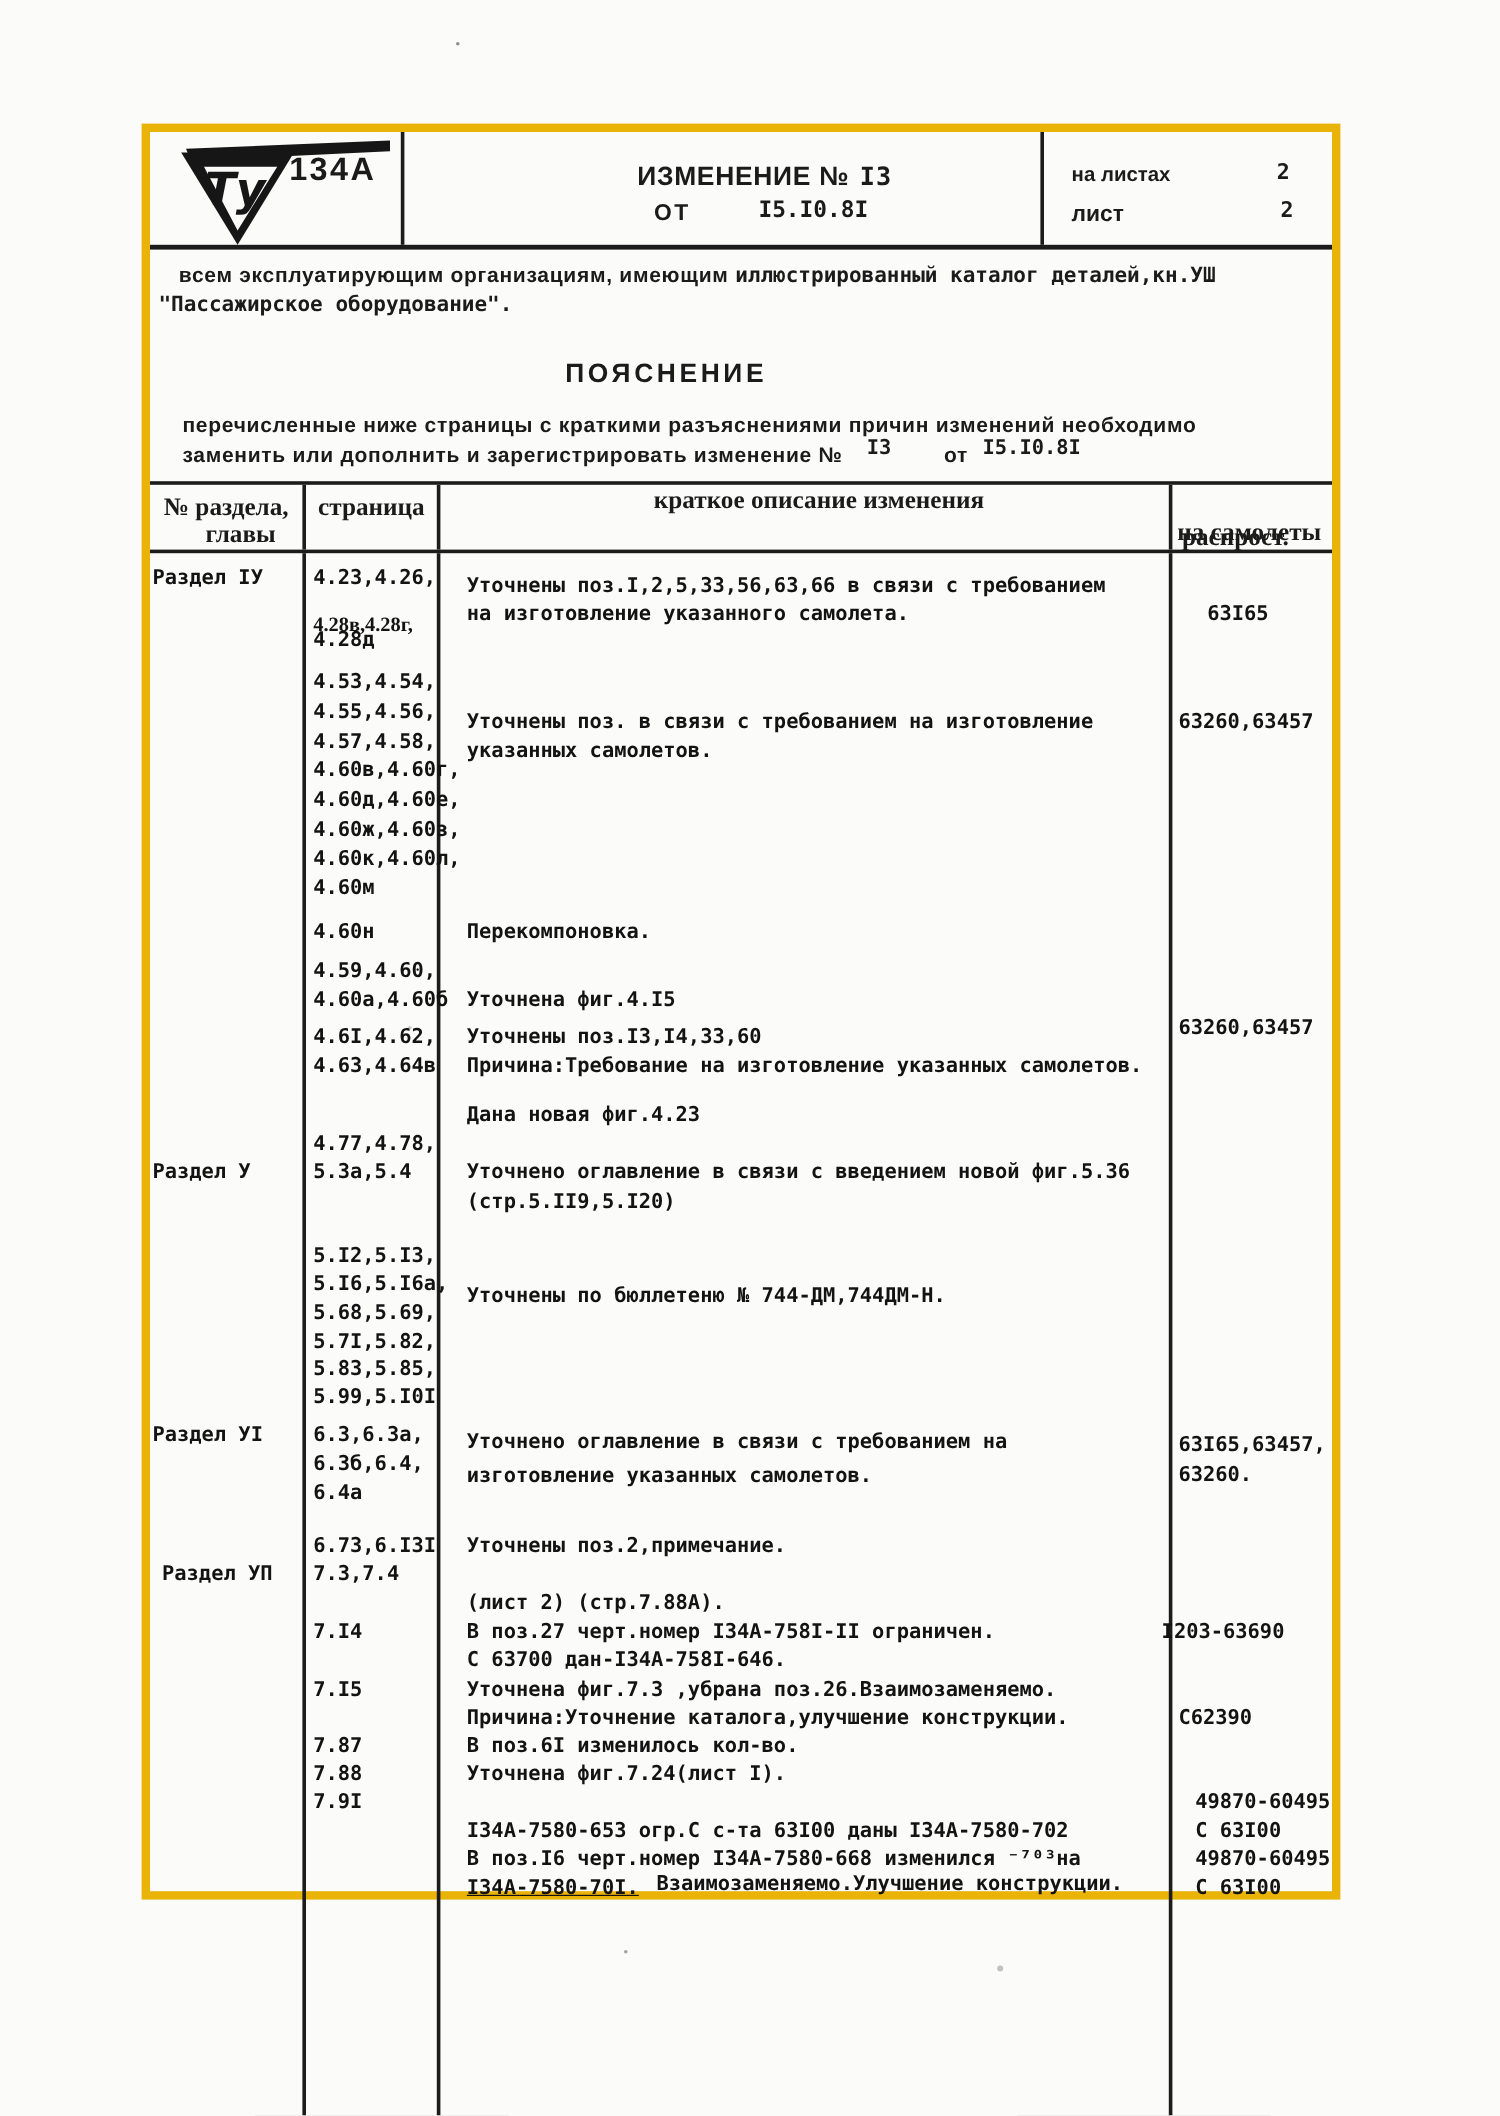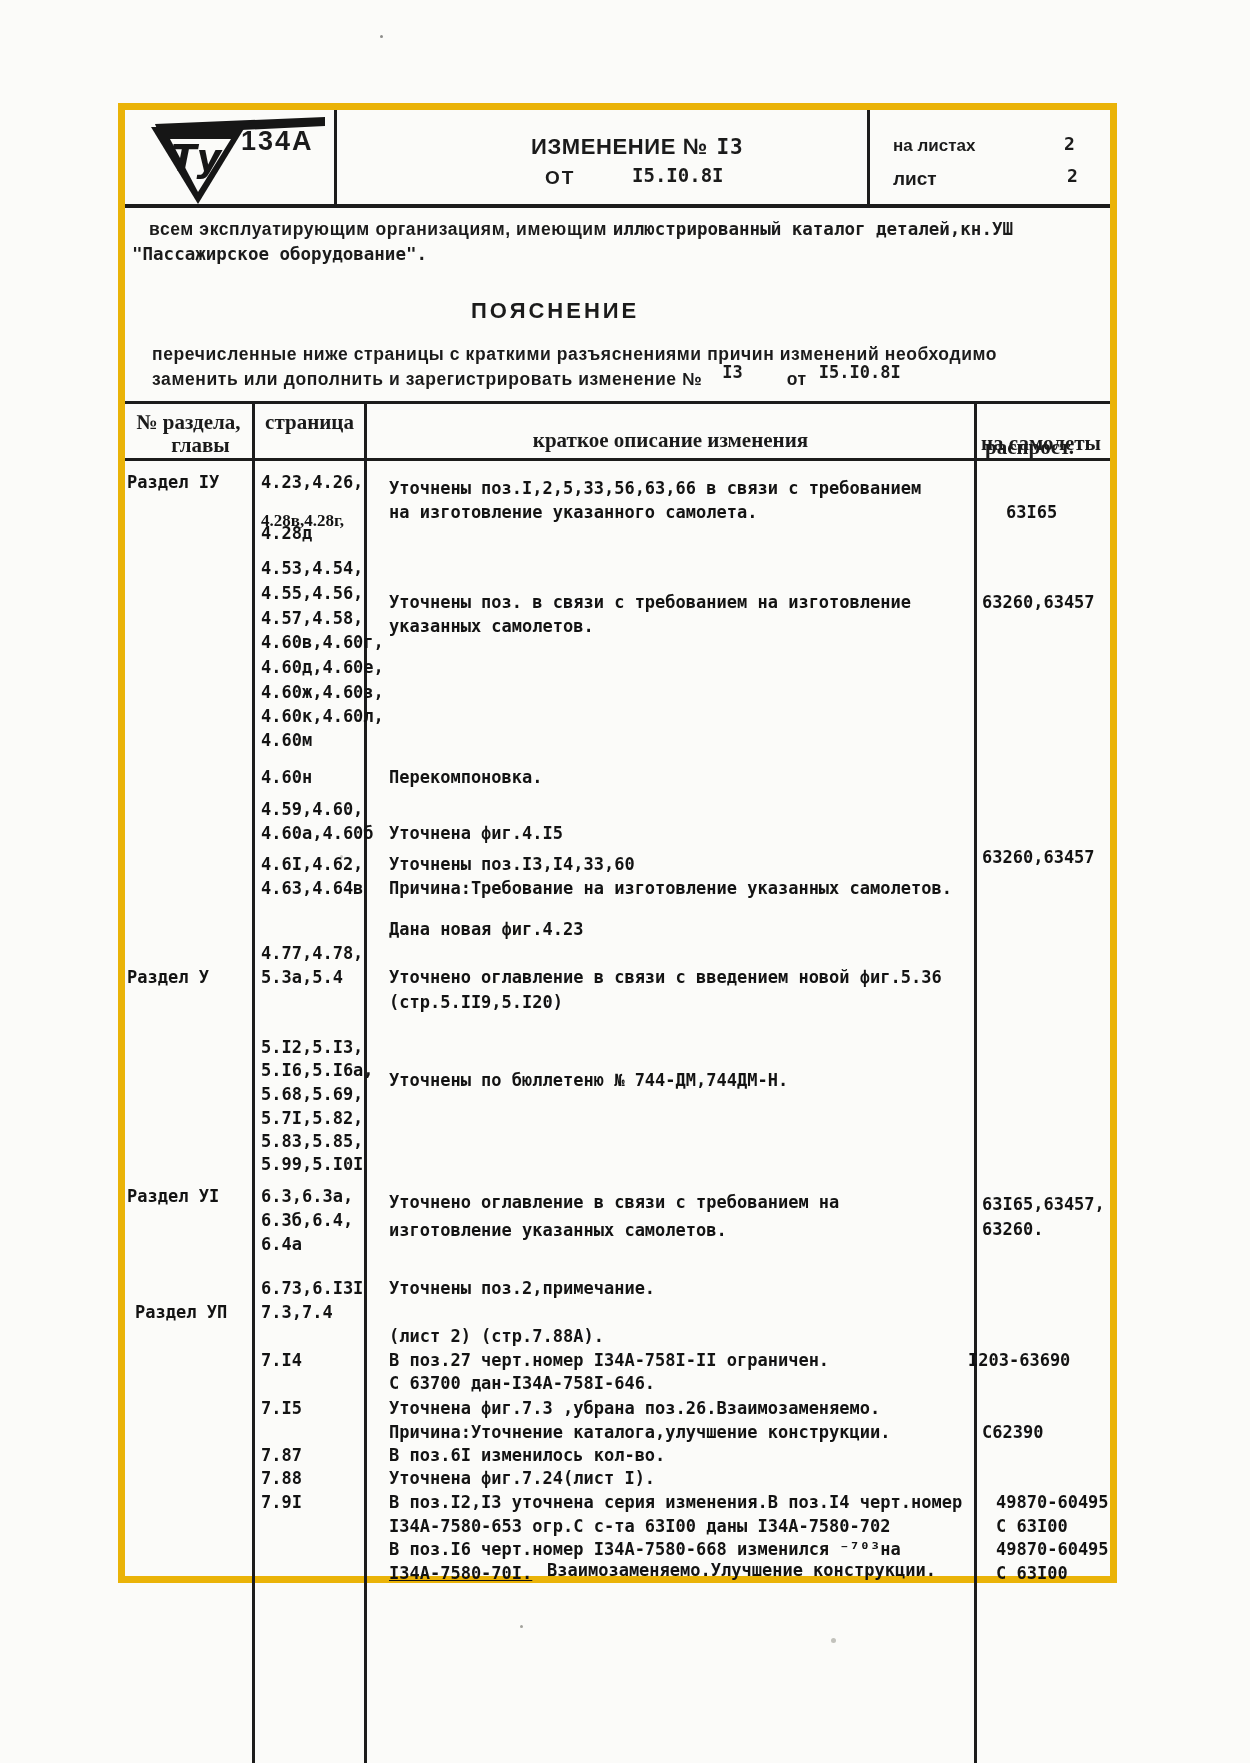--- a/index.html
+++ b/index.html
@@ -33,21 +33,21 @@
   .raised{position:relative;top:-7px;font-size:17px;}
   .num-gap{margin-left:20px;}
   .ot-gap{margin-left:44px;}
   .date-gap{margin-left:12px;}
   
   .tbl-head{position:relative;height:54px;border-bottom:3px solid #1c1c1c;font-size:21px;font-weight:bold;font-family:Liberation Serif, serif;}
   .th{position:absolute;text-align:center;white-space:nowrap;}
   .th-c1a{left:0;width:127px;top:6px;}
   .th-c1b{left:0;width:151px;top:29px;}
   .th-c2{left:130px;width:109px;top:6px;}
-  .th-c3{left:242px;width:607px;top:24px;}
+  .th-c3{left:242px;width:607px;top:0;padding-left:12px;}
   .th-c4a{left:860px;top:3px;text-align:left;margin-top:28px;}
   .th-c4b{left:856px;top:27px;text-align:left;}
   
   .tbl-body{position:relative;height:1341px;}
   .col{position:absolute;top:0;bottom:0;}
   .col .item{position:absolute;left:0;white-space:nowrap;
              font-family:"DejaVu Sans Mono",monospace;font-weight:bold;font-size:17px;color:#131313;line-height:1;}
   .col-sections{left:2px;width:130px;}
   .col-pages{left:136px;width:126px;}
   .col-desc{left:264px;width:588px;}
@@ -180,21 +180,20 @@
           <div class="item" style="top: 733px;">Уточнено оглавление в связи с требованием на</div>
           <div class="item" style="top: 761px;">изготовление указанных самолетов.</div>
           <div class="item" style="top: 819px;">Уточнены поз.2,примечание.</div>
           <div class="item" style="top: 867px;">(лист 2) (стр.7.88А).</div>
           <div class="item" style="top: 891px;">В поз.27 черт.номер I34А-758I-II ограничен.</div>
           <div class="item" style="top: 914px;">С 63700 дан-I34А-758I-646.</div>
           <div class="item" style="top: 939px;">Уточнена фиг.7.3 ,убрана поз.26.Взаимозаменяемо.</div>
           <div class="item" style="top: 963px;">Причина:Уточнение каталога,улучшение конструкции.</div>
           <div class="item" style="top: 986px;">В поз.6I изменилось кол-во.</div>
           <div class="item" style="top: 1009px;">Уточнена фиг.7.24(лист I).</div>
-          <div class="item" style="top: 1033px;">В поз.I2,I3 уточнена серия изменения.В поз.I4 черт.номер</div>
           <div class="item" style="top: 1057px;">I34А-7580-653 огр.С с-та 63I00 даны I34А-7580-702</div>
           <div class="item" style="top: 1080px;">В поз.I6 черт.номер I34А-7580-668 изменился ⁻⁷⁰³на</div>
           <div class="item u" style="top: 1104px;">I34А-7580-70I.</div>
           <div class="item" style="top: 1101px; left: 158px;">Взаимозаменяемо.Улучшение конструкции.</div>
         </div>
       <div class="col col-air">
 
       <div class="item" style="top: 43px; left: 24px;">63I65</div>
           <div class="item" style="top: 133px;">63260,63457</div>
           <div class="item" style="top: 388px;">63260,63457</div>

